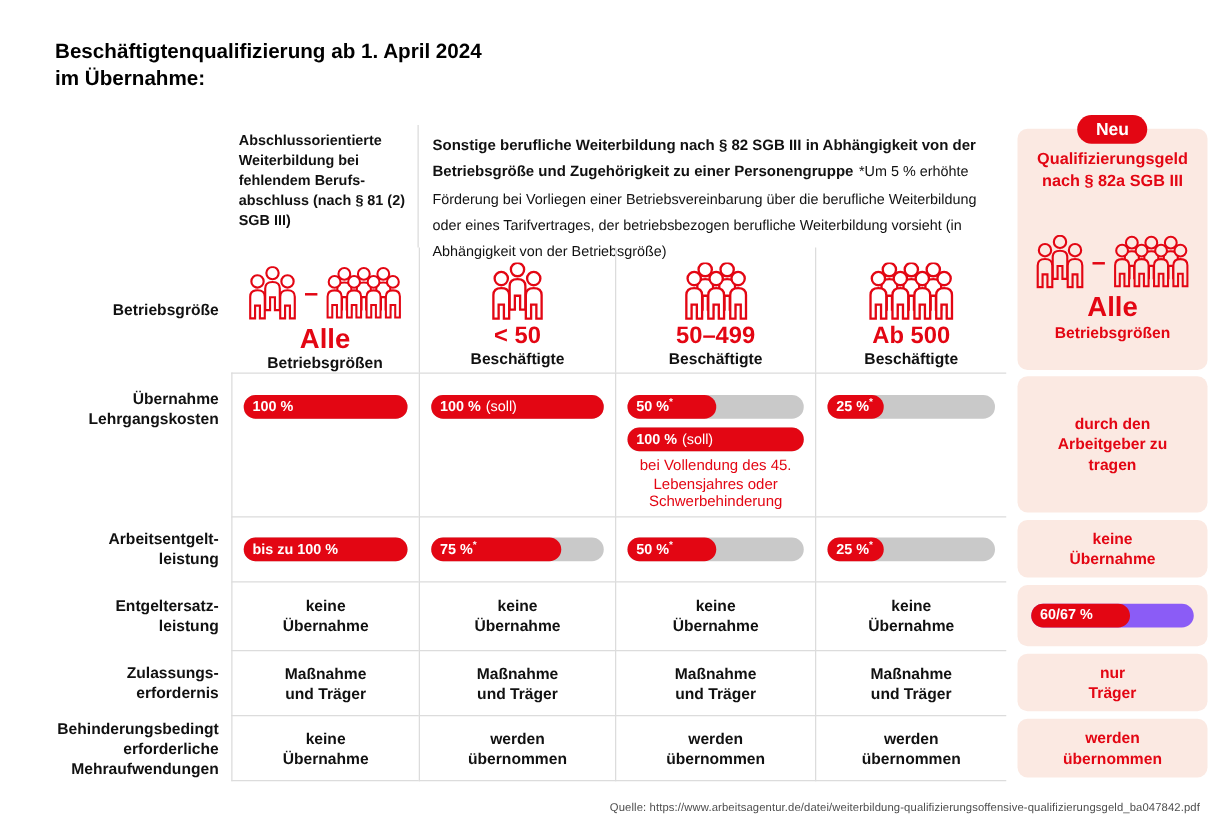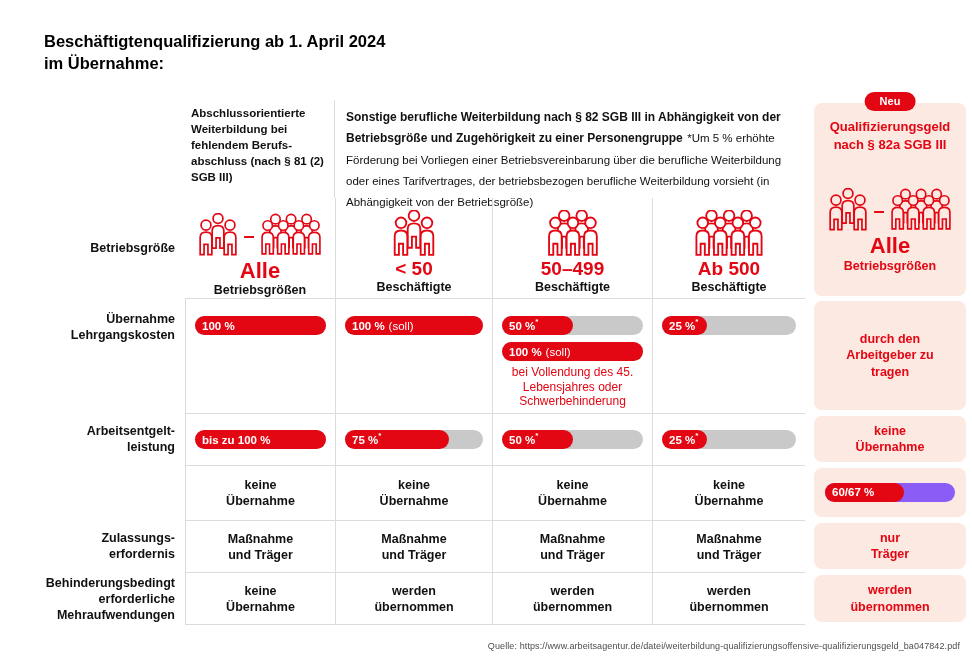--- a/index.html
+++ b/index.html
@@ -91,21 +91,21 @@
     margin:3px 0 3px 9px;
     display:flex;flex-direction:column;align-items:center;justify-content:center;
     text-align:center;color:var(--red);font-weight:bold;font-size:12.5px;line-height:1.3;
     white-space:pre-line;position:relative;
   }
   .pink-card.card1{justify-content:flex-start;margin-top:3px;margin-bottom:2px;}
   .card1 .card1-title{color:var(--red);font-weight:bold;font-size:13px;line-height:1.35;padding:15px 10px 0 10px;}
   .card1 .icon-row{margin-top:26px;}
   .badge{
     position:absolute;top:-11px;left:50%;transform:translateX(-50%);
-    background:var(--red);color:#fff;font-weight:bold;font-size:11px;
+    background:var(--red);color:#fff;font-weight:bold;font-size:14px;
     padding:3px 15px;border-radius:13px;line-height:1.2;
   }
   .pink-card .bar{align-self:stretch;margin:0 11px;}
 
   .source{
     position:absolute;right:12px;top:641px;
     font-size:9px;color:#4d4d4d;letter-spacing:.1px;
   }
 </style>
 </head>
@@ -305,20 +305,22 @@
       <div class="fill" style="width: 26%;">
         <span>25 %</span>
           <sup>*</sup>
       </div>
     </div>
   </div>
 
   <div class="pink-card gc6 gr4">keine
 Übernahme</div>
 
+  <div class="cell gc1 gr5 row-label">Entgeltersatz-
+leistung</div>
   <div class="cell gc2 gr5 bl bt text-cell">keine
 Übernahme</div>
   <div class="cell gc3 gr5 bl bt text-cell">keine
 Übernahme</div>
   <div class="cell gc4 gr5 bl bt text-cell">keine
 Übernahme</div>
   <div class="cell gc5 gr5 bl bt text-cell">keine
 Übernahme</div>
   <div class="pink-card gc6 gr5">
     <div class="bar white-track">

